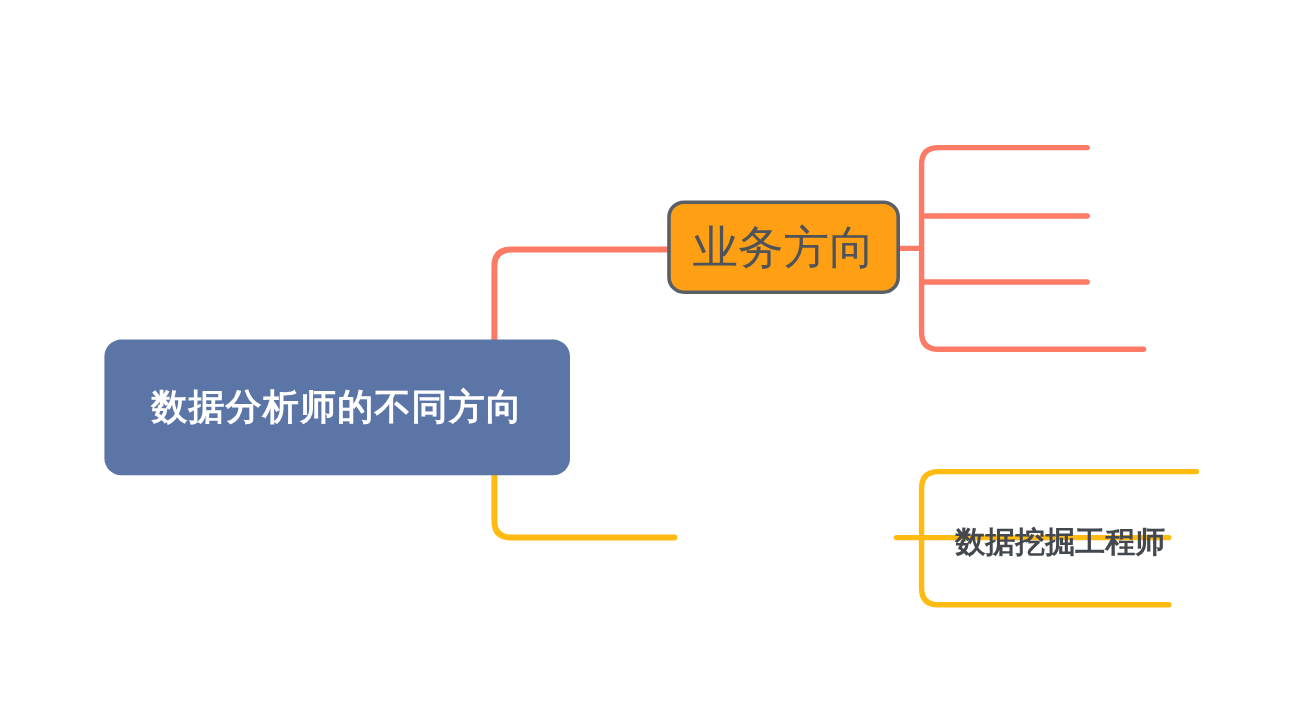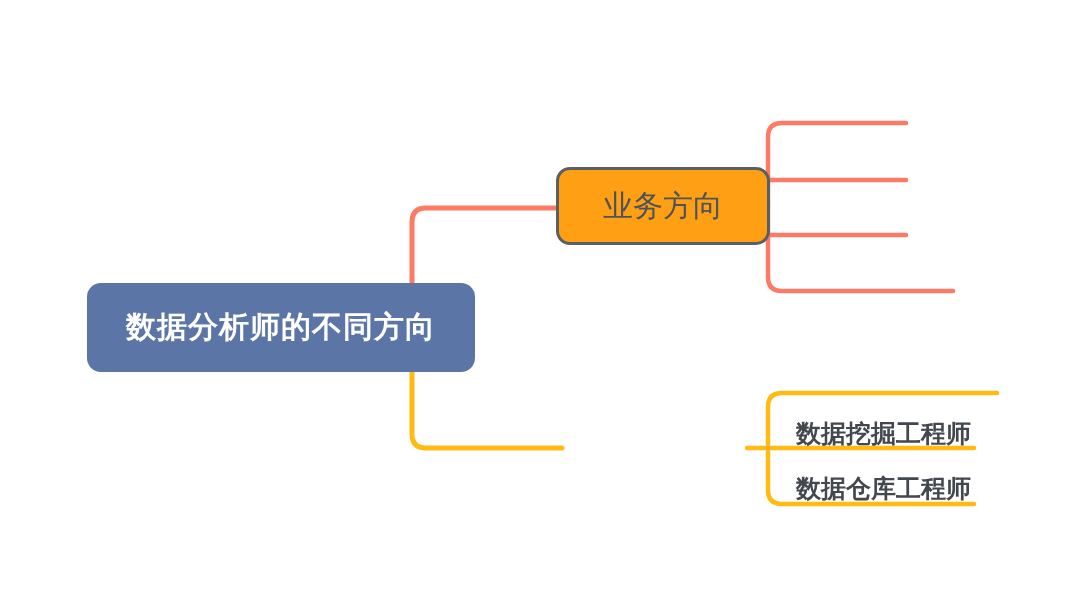--- a/index.html
+++ b/index.html
@@ -25,52 +25,52 @@
     position: absolute;
     display: flex;
     align-items: center;
     justify-content: center;
     box-sizing: border-box;
     border-radius: 14px;
     white-space: nowrap;
   }
   .central-node {
     left: 87px; top: 283px;
-    width: 388px; height: 89px;
+    width: 388px; height: 113px;
     background: #5A75A6;
     color: #ffffff;
     font-size: 30px;
     font-weight: bold;
     letter-spacing: 1px;
   }
   .branch-node {
-    width: 214px; height: 78px;
+    width: 194px; height: 78px;
     background: #FFA014;
     border: 3px solid #5A5F66;
     color: #4E535B;
-    font-size: 30px;
+    font-size: 38px;
   }
   .branch-node.business { left: 556px; top: 167px; }
   .branch-node.tech     { left: 558px; top: 411px; }
   .leaf {
     position: absolute;
     left: 796px;
     height: 29px;
     line-height: 29px;
     color: #43484F;
     font-size: 25px;
     font-weight: bold;
     white-space: nowrap;
   }
   .leaf.l-b0 { top: 93px;  }
   .leaf.l-b1 { top: 150px; }
   .leaf.l-b2 { top: 205px; }
   .leaf.l-b3 { top: 261px; }
   .leaf.l-t0 { top: 363px; }
-  .leaf.l-t1 { top: 419px; text-align: right; }
+  .leaf.l-t1 { top: 438px; text-align: right; }
   .leaf.l-t2 { top: 474px; }
 </style>
 </head>
 <body>
 
 <div class="canvas">
 
   <svg class="lines" viewBox="0 0 1080 590" fill="none" xmlns="http://www.w3.org/2000/svg">
 
     <path d="M412,286 L412,222 Q412,208 426,208 L560,208" stroke-width="5" stroke-linecap="round" stroke="#FB7B66"></path>
@@ -90,15 +90,14 @@
     <span>数据分析师的不同方向</span>
   </div>
 
   <div class="node branch-node business">
     <span>业务方向</span>
   </div>
 
 
 
   <div class="leaf l-t1">数据挖掘工程师</div>
-  <div class="leaf l-t2">数据仓库工程师</div>
 
 </div>
 
 </body></html>

